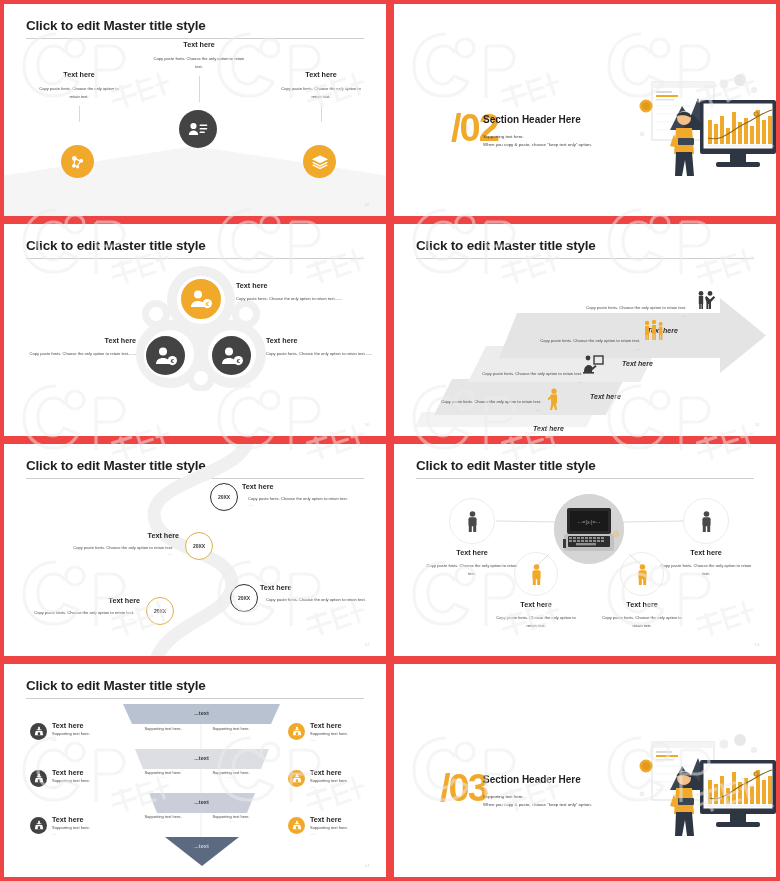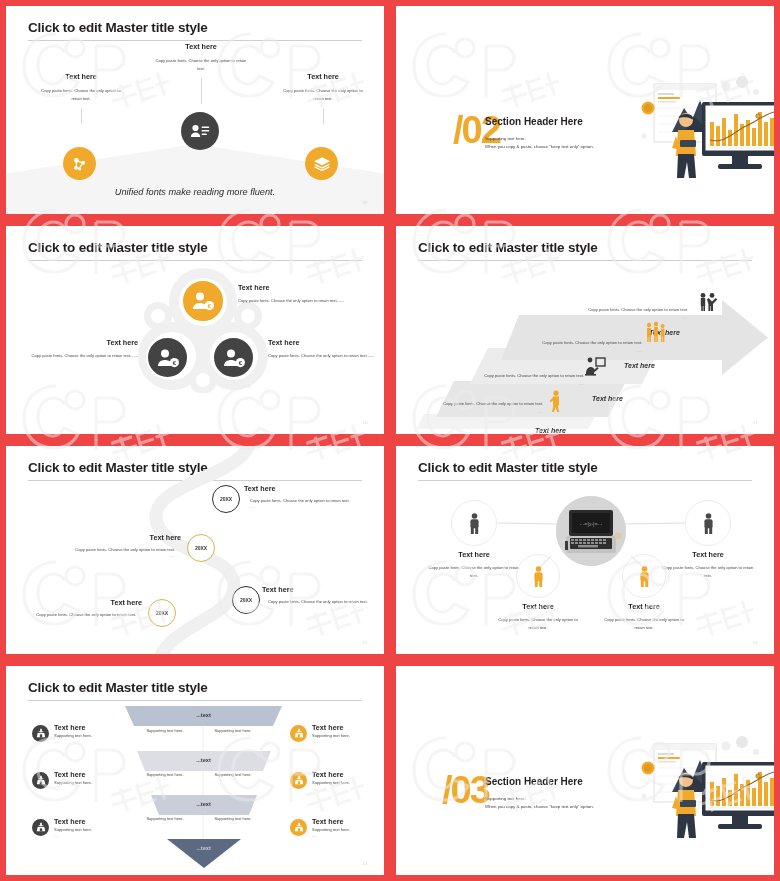--- a/index.html
+++ b/index.html
@@ -17,21 +17,21 @@
 
   
   .wm{
     position:absolute; inset:0; pointer-events:none; z-index:40;
     opacity:.5;
   }
 
   .slide{
     position:relative;
     background:#fff;
-    border:6px solid #ef4444;
+    border:4px solid #ef4444;
     overflow:hidden;
   }
 
   .title{
     position:absolute; left:22px; top:14px;
     font-size:13.5px; font-weight:bold; letter-spacing:-.2px;
     color:#231f20; white-space:nowrap;
   }
   .title-rule{
     position:absolute; left:22px; right:22px; top:34px;
@@ -152,21 +152,20 @@
       <div class="vline" style="height:16px; margin-top:6px;"></div>
     </div>
     <div class="circ orange" style="position:absolute; left:299px; top:141px; width:33px; height:33px;">
       <svg width="18" height="16" viewBox="0 0 20 18">
         <path d="M10 1.5 19 6l-9 4.4L1 6z" fill="#fff"></path>
         <path d="M10 12.6 2.7 9l-1.7.9 9 4.4 9-4.4-1.7-.9z" fill="#fff"></path>
         <path d="M10 15.4 2.7 11.8l-1.7.9 9 4.4 9-4.4-1.7-.9z" fill="#fff"></path>
       </svg>
     </div>
 
-    <div style="position:absolute; left:0; right:0; bottom:17px; text-align:center; font-size:9.2px; font-style:italic; color:#2b2b2b;">Unified fonts make reading more fluent.</div>
     <div class="pagenum">09</div>
   </div>
 
   <div class="slide">
     <div class="sec-num" style="left:57px; top:105px;">/02</div>
     <div class="sec-head" style="left:89px; top:110px;">Section Header Here</div>
     <div class="sec-sub" style="left:89px; top:128px;">Supporting text here.</div>
     <div class="sec-sub" style="left:89px; top:136px;">When you copy &amp; paste, choose "keep text only" option.</div>
 
     <svg class="illus" style="left:210px; top:68px;" width="175" height="105" viewBox="0 0 175 105">

